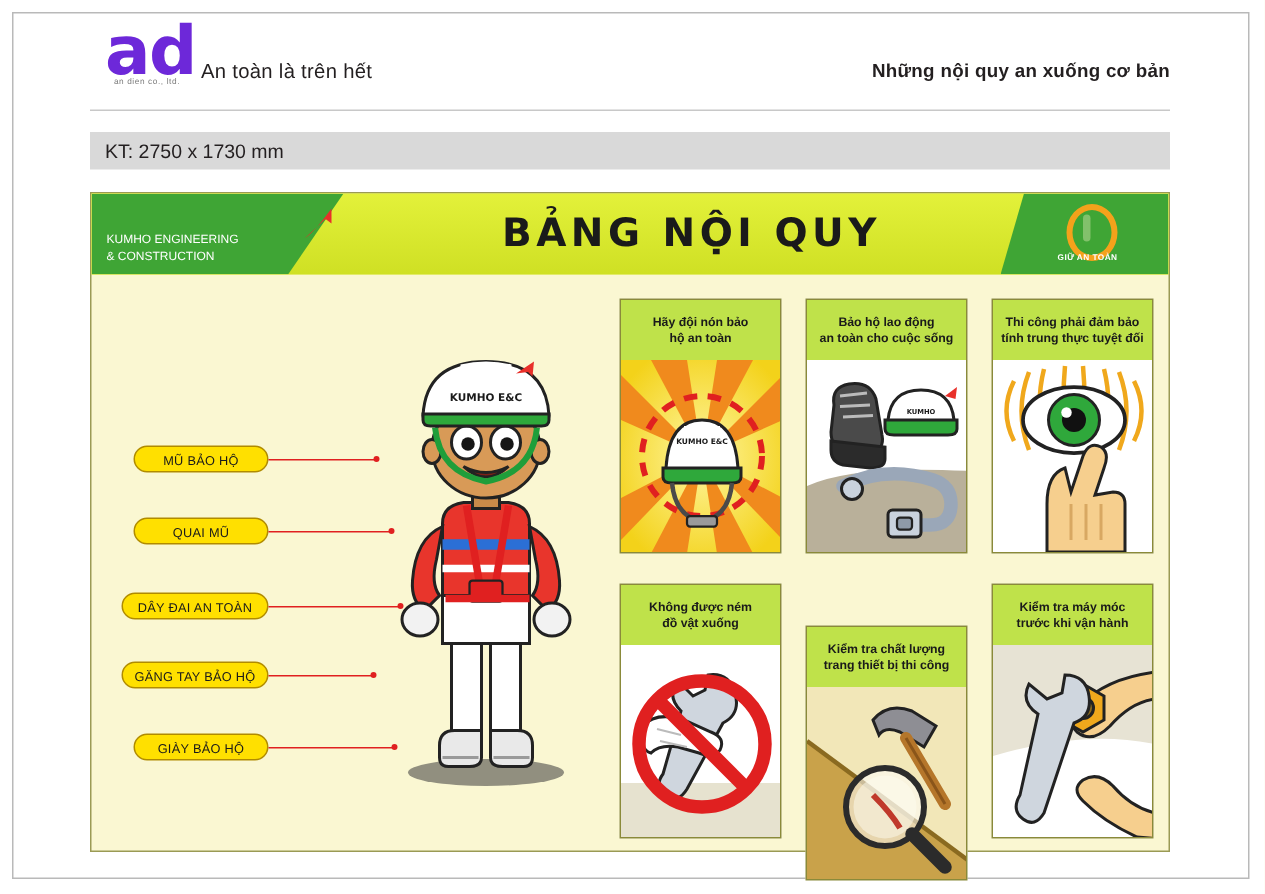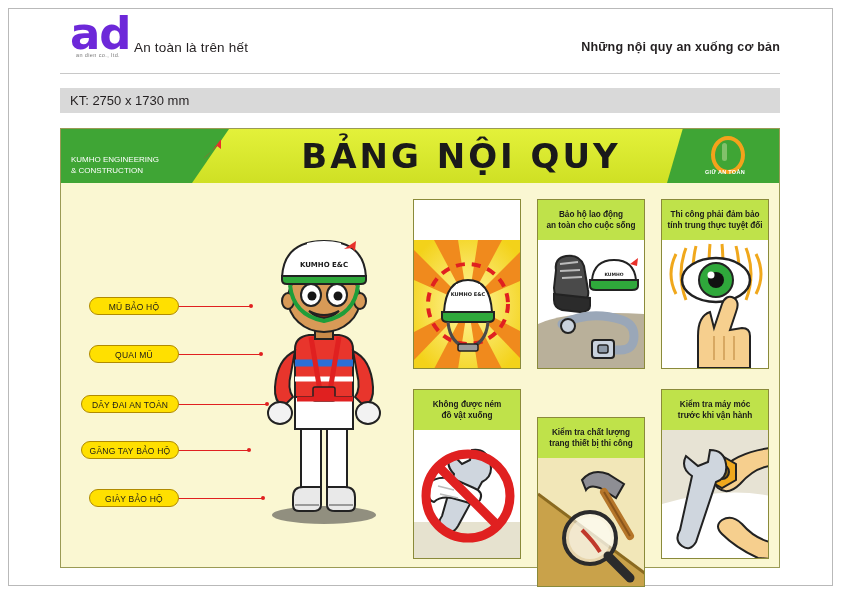--- a/index.html
+++ b/index.html
@@ -152,21 +152,21 @@
     width: 26px;
     height: 26px;
   }
   .poster-title {
     position: absolute;
     left: 180px;
     top: 8px;
     width: 440px;
     text-align: center;
     font-family: "DejaVu Sans", sans-serif;
-    font-size: 34px;
+    font-size: 26px;
     font-weight: bold;
     color: #1a1a1a;
     letter-spacing: 3px;
     line-height: 38px;
   }
   .poster-logo-right {
     position: absolute;
     right: 0px;
     top: 0px;
     width: 112px;
@@ -397,20 +397,21 @@
       <path d="M33 48 Q35 12 75 12 Q115 12 117 48 Q117 52 112 52 L38 52 Q33 52 33 48 Z" fill="#ffffff" stroke="#222" stroke-width="2"></path>
       <path d="M33 47 L117 47 L117 51 Q117 55 112 55 L38 55 Q33 55 33 51 Z" fill="#2fa83b" stroke="#222" stroke-width="2"></path>
       <path d="M58 14 Q75 10 92 14 L92 40 Q75 36 58 40 Z" fill="#ffffff"></path>
       <text x="75" y="38" font-family="DejaVu Sans, sans-serif" font-size="7" font-weight="bold" fill="#1a1a1a" text-anchor="middle">KUMHO E&amp;C</text>
       <path d="M95 20 Q101 16 107 12 L106 22 L103 19 Z" fill="#e8302a"></path>
     </svg>
 
     <div class="cards">
 
       <div class="card" style="left:0px; top:0px;">
+        <div class="card-head head-green">Hãy đội nón bảo<br>hộ an toàn</div>
         <div class="card-body">
           <svg viewBox="0 0 108 129" width="108" height="129">
             <defs>
               <radialGradient id="sun1" cx="50%" cy="50%" r="60%">
                 <stop offset="0%" stop-color="#fff6a0"></stop>
                 <stop offset="100%" stop-color="#f3d21a"></stop>
               </radialGradient>
             </defs>
             <rect x="0" y="0" width="108" height="129" fill="url(#sun1)"></rect>
             <g fill="#f08a1d">

